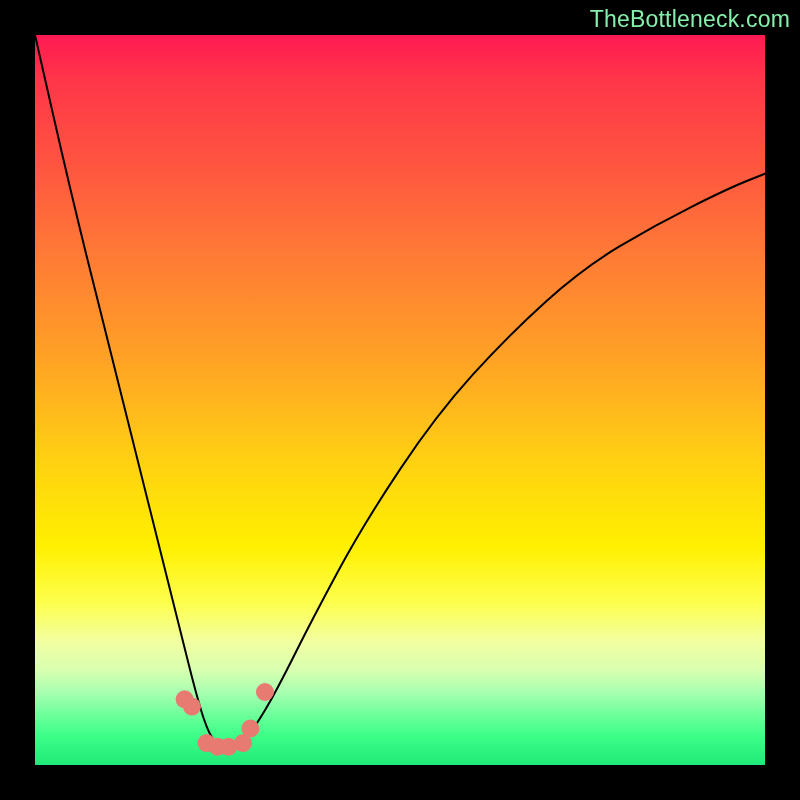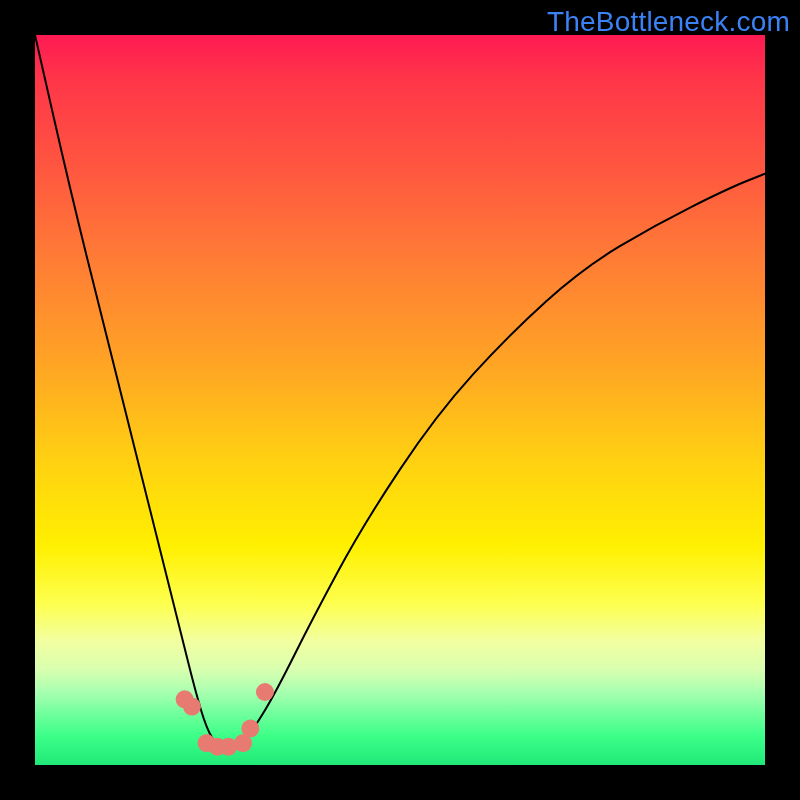--- a/index.html
+++ b/index.html
@@ -41,22 +41,22 @@
       #a8ffb0 90%,
       #70ff9c 93%,
       #3cff88 96%,
       #20e878 100%
     );
   }
   .watermark {
     position: absolute;
     top: 6px;
     right: 10px;
-    color: #3b82f6;
-    font-size: 28px;
+    color: #86efac;
+    font-size: 23px;
     font-weight: 500;
     letter-spacing: 0.2px;
     user-select: none;
   }
   svg.curve {
     position: absolute;
     top: 0;
     left: 0;
     width: 730px;
     height: 730px;

